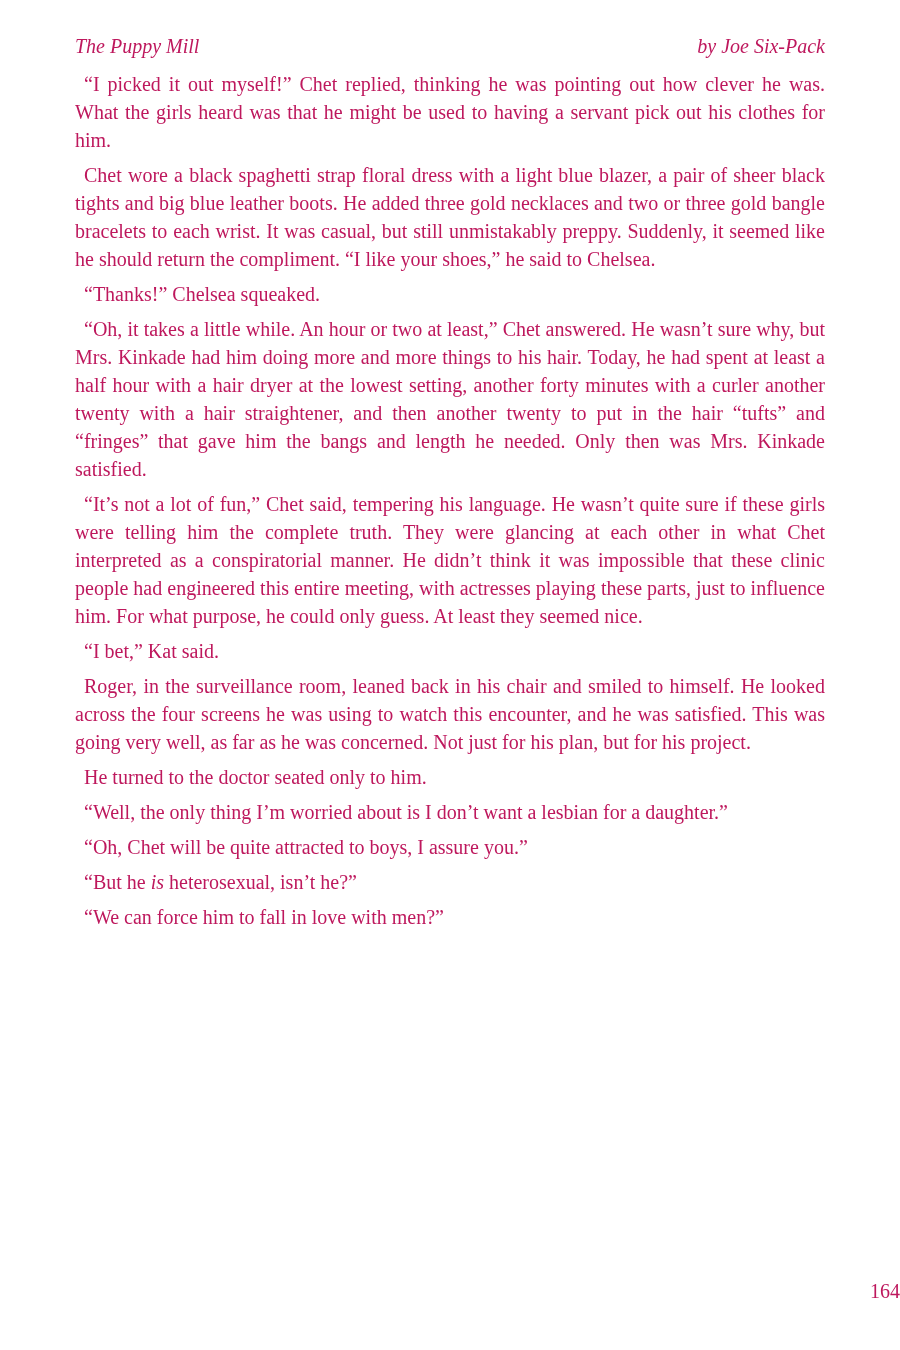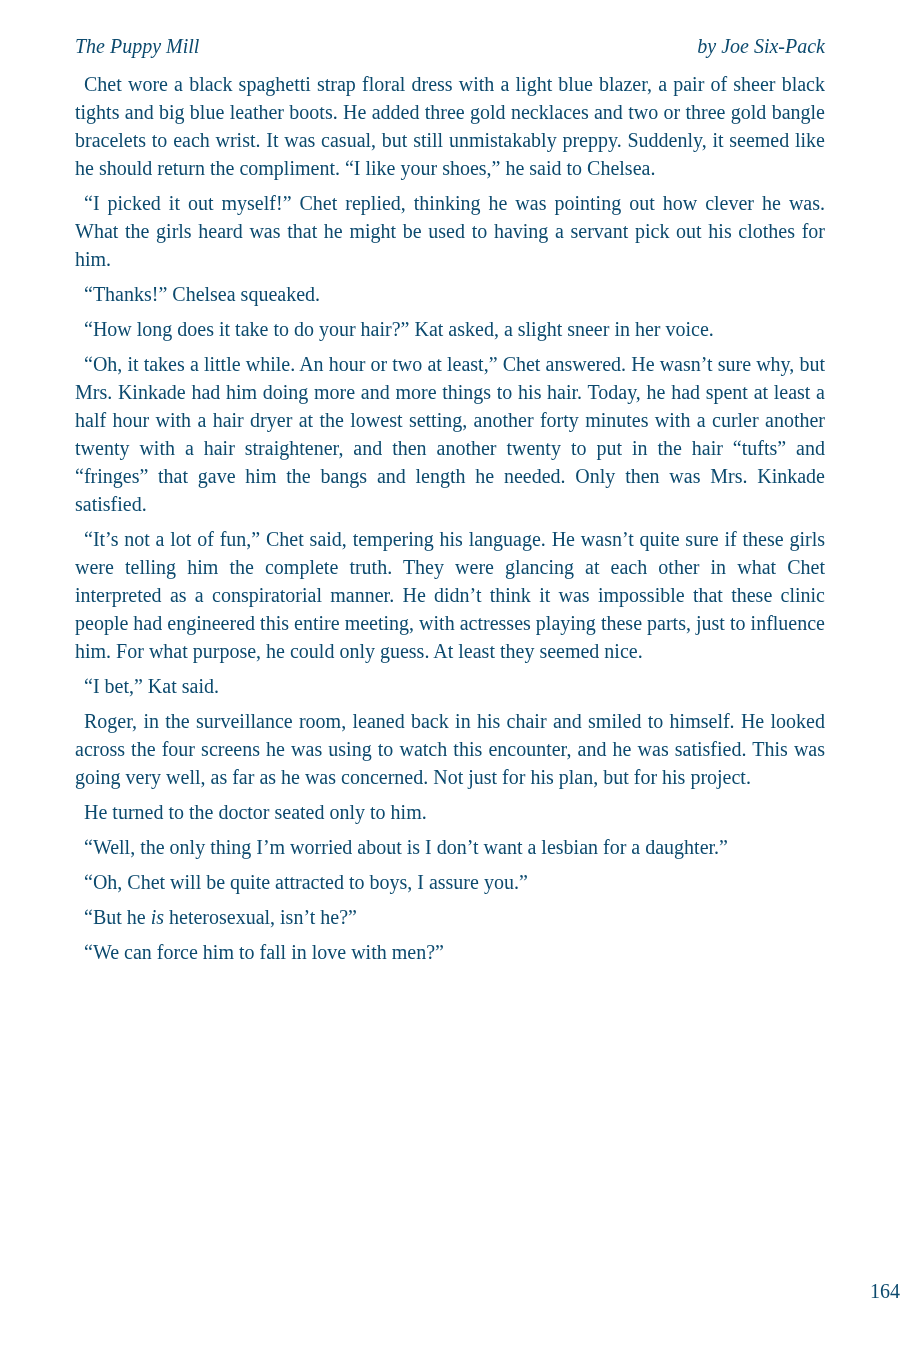--- a/index.html
+++ b/index.html
@@ -5,21 +5,21 @@
   html, body {
     margin: 0;
     padding: 0;
     background: #ffffff;
   }
   .page {
     position: relative;
     width: 900px;
     height: 1350px;
     background: #ffffff;
-    color: #0c4a6e;
+    color: #be185d;
     font-family: "Liberation Serif", "DejaVu Serif", serif;
     overflow: hidden;
   }
   .running-header {
     position: absolute;
     top: 34px;
     left: 75px;
     right: 75px;
     display: flex;
     justify-content: space-between;
@@ -58,24 +58,23 @@
 <body>
 
 <div class="page">
 
   <div class="running-header">
     <span>The Puppy Mill</span>
     <span>by Joe Six-Pack</span>
   </div>
 
   <div class="page-body">
+    <p>“I picked it out myself!” Chet replied, thinking he was pointing out how clever he was. What the girls heard was that he might be used to having a servant pick out his clothes for him.</p>
     <p>Chet wore a black spaghetti strap floral dress with a light blue blazer, a pair of sheer black tights and big blue leather boots. He added three gold necklaces and two or three gold bangle bracelets to each wrist. It was casual, but still unmistakably preppy. Suddenly, it seemed like he should return the compliment. “I like your shoes,” he said to Chelsea.</p>
-    <p>“I picked it out myself!” Chet replied, thinking he was pointing out how clever he was. What the girls heard was that he might be used to having a servant pick out his clothes for him.</p>
     <p>“Thanks!” Chelsea squeaked.</p>
-    <p>“How long does it take to do your hair?” Kat asked, a slight sneer in her voice.</p>
     <p>“Oh, it takes a little while. An hour or two at least,” Chet answered. He wasn’t sure why, but Mrs. Kinkade had him doing more and more things to his hair. Today, he had spent at least a half hour with a hair dryer at the lowest setting, another forty minutes with a curler another twenty with a hair straightener, and then another twenty to put in the hair “tufts” and “fringes” that gave him the bangs and length he needed. Only then was Mrs. Kinkade satisfied.</p>
     <p>“It’s not a lot of fun,” Chet said, tempering his language. He wasn’t quite sure if these girls were telling him the complete truth. They were glancing at each other in what Chet interpreted as a conspiratorial manner. He didn’t think it was impossible that these clinic people had engineered this entire meeting, with actresses playing these parts, just to influence him. For what purpose, he could only guess. At least they seemed nice.</p>
     <p>“I bet,” Kat said.</p>
     <p>Roger, in the surveillance room, leaned back in his chair and smiled to himself. He looked across the four screens he was using to watch this encounter, and he was satisfied. This was going very well, as far as he was concerned. Not just for his plan, but for his project.</p>
     <p>He turned to the doctor seated only to him.</p>
     <p>“Well, the only thing I’m worried about is I don’t want a lesbian for a daughter.”</p>
     <p>“Oh, Chet will be quite attracted to boys, I assure you.”</p>
     <p>
       <span>“But he </span><em>is</em><span> heterosexual, isn’t he?”</span>
     </p>

